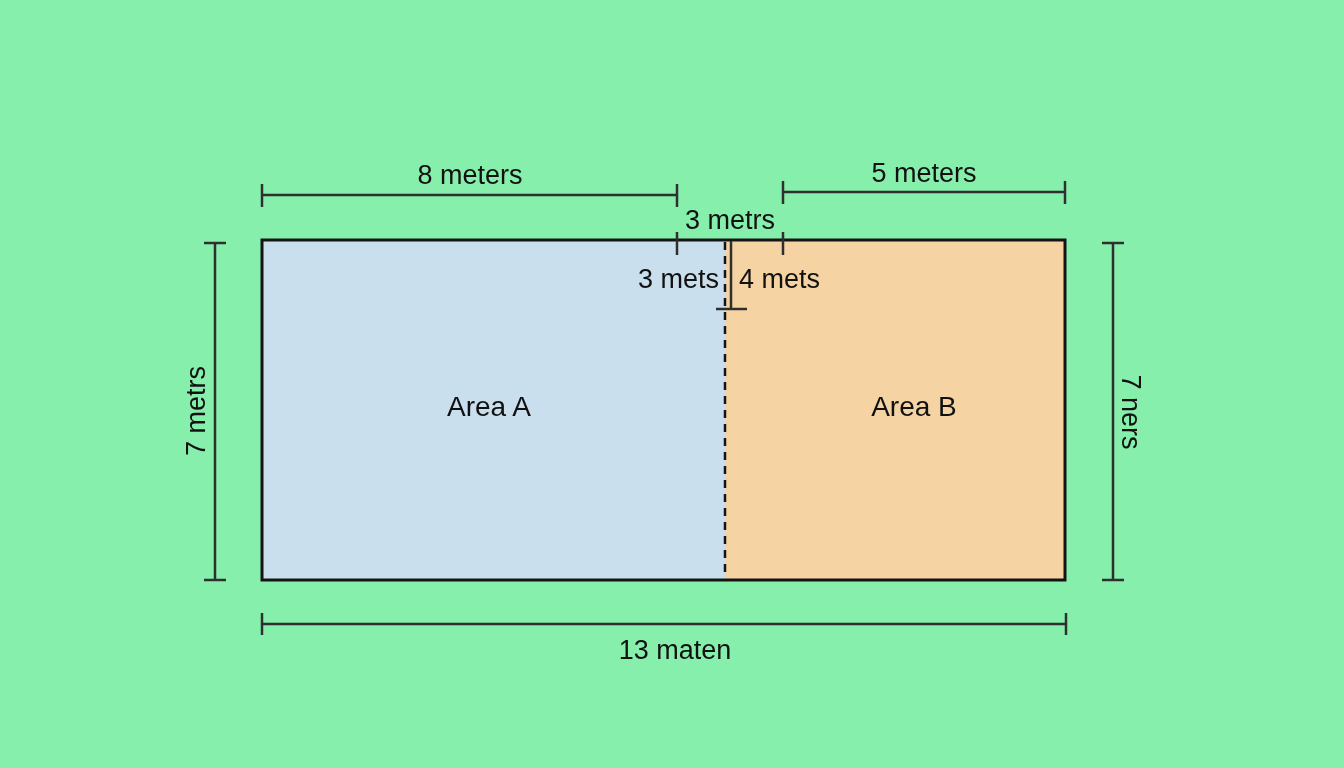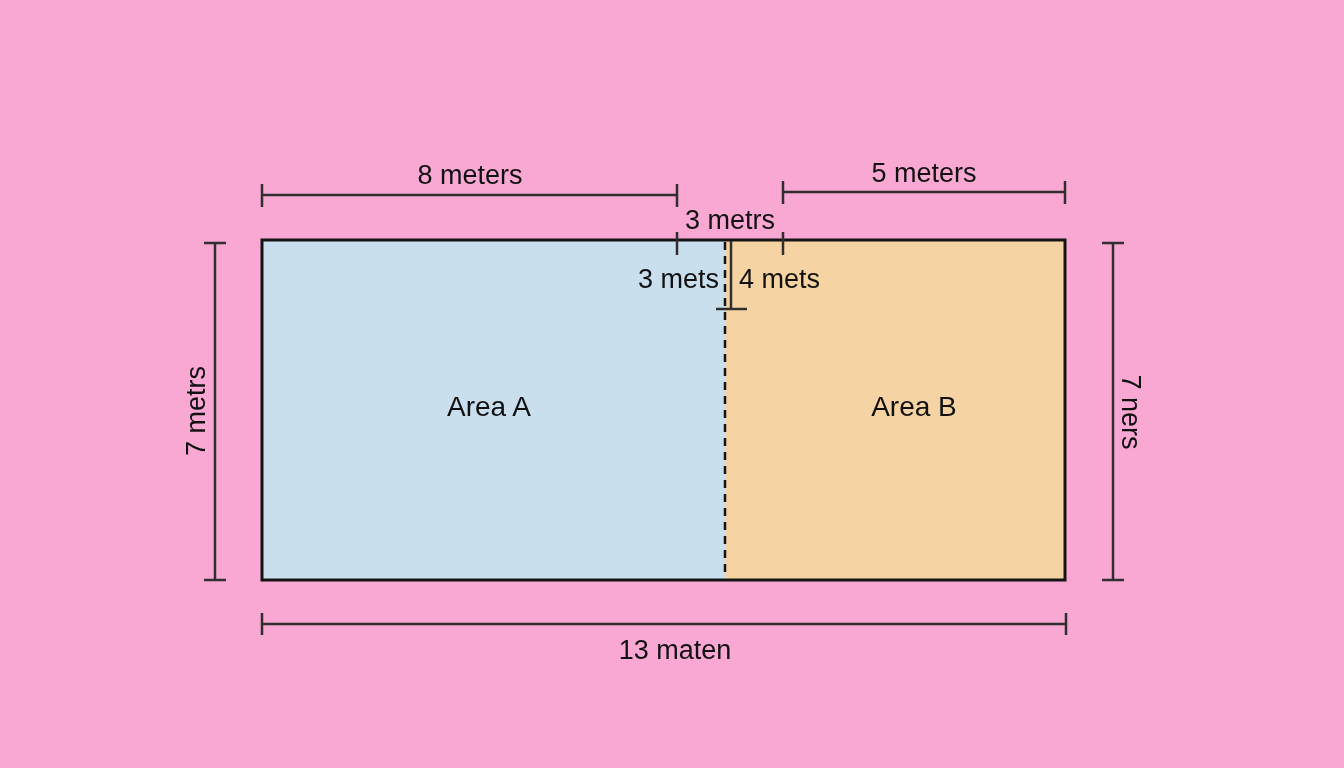--- a/index.html
+++ b/index.html
@@ -4,21 +4,21 @@
 <style>
   html, body {
     margin: 0; padding: 0;
     width: 1344px; height: 768px;
     background: #ffffff;
     overflow: hidden;
   }
   .canvas {
     position: relative;
     width: 1344px; height: 768px;
-    background: #f9a8d4;
+    background: #86efac;
     font-family: "Liberation Sans", "DejaVu Sans", sans-serif;
   }
   svg { display: block; }
   svg text {
     font-family: "Liberation Sans", "DejaVu Sans", sans-serif;
     fill: #111111;
   }
   .dim-label  { font-size: 27px; }
   .area-label { font-size: 28px; }
 </style>

